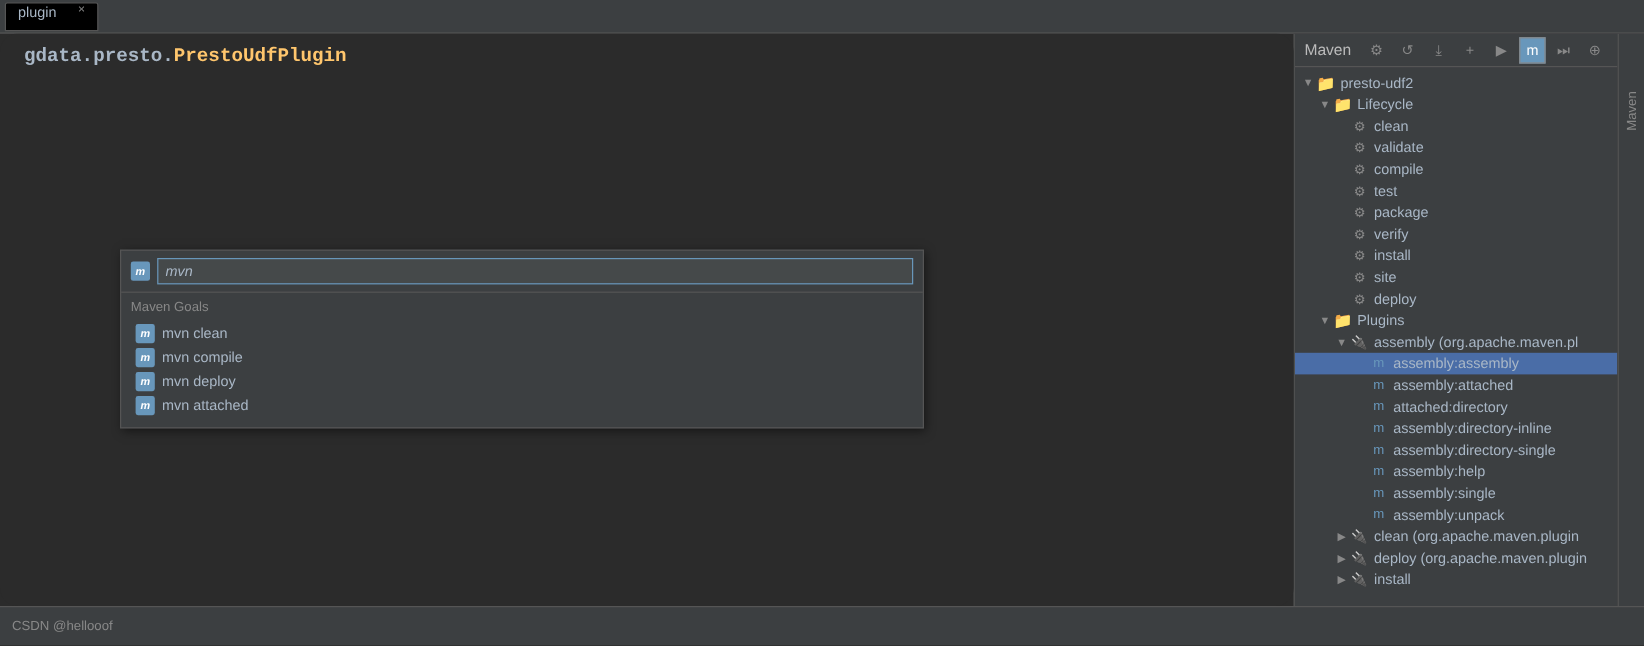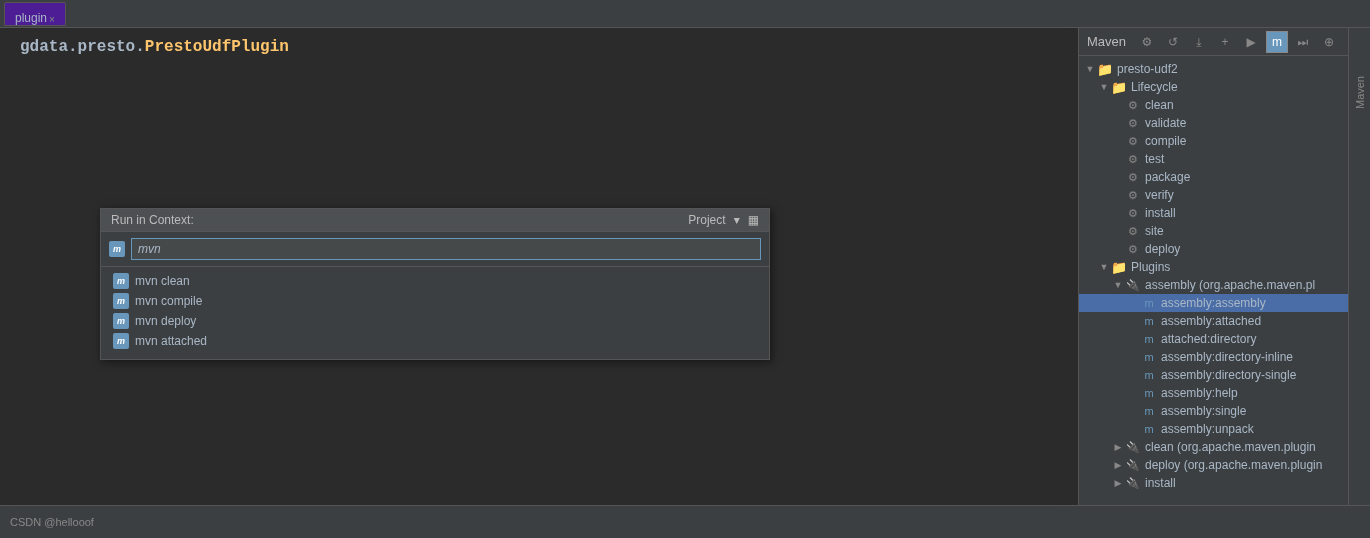--- a/index.html
+++ b/index.html
@@ -19,29 +19,29 @@
     .tab-bar {
       height: 28px;
       background: #3c3f41;
       display: flex;
       align-items: center;
       border-bottom: 1px solid #555;
       padding: 0 4px;
     }
     .tab-item {
       display: flex;
-      align-items: flex-end;
+      align-items: flex-start;
       height: 24px;
       padding: 0 10px;
-      background: #4c1d95;
+      background: #000000;
       border: 1px solid #555;
       border-radius: 2px 2px 0 0;
       color: #a9b7c6;
       font-size: 12px;
-      gap: 2px;
+      gap: 18px;
     }
     .tab-close {
       font-size: 10px;
       color: #888;
       cursor: pointer;
     }
 
     
     .main-area {
       display: flex;
@@ -293,33 +293,26 @@
 </div>
 
 <div class="main-area">
 
   <div class="editor-area">
     <div class="editor-content">
       <span>gdata.presto.</span><span class="classname">PrestoUdfPlugin</span>
     </div>
 
     <div class="run-dialog">
-      <div class="run-dialog-header">
-        <span>Run in Context:</span>
-        <div class="run-dialog-header-right">
-          <span>Project</span>
-          <span>▾</span>
-          <span>▦</span>
-        </div>
-      </div>
       <div class="run-dialog-input-row">
         <div class="mvn-icon">m</div>
         <input class="run-dialog-input" type="text" value="mvn" style="">
       </div>
       <div class="run-dialog-goals">
+        <div class="goals-label">Maven Goals</div>
         <div class="goal-item">
           <div class="mvn-icon">m</div>
           <span>mvn clean</span>
         </div>
         <div class="goal-item">
           <div class="mvn-icon">m</div>
           <span>mvn compile</span>
         </div>
         <div class="goal-item">
           <div class="mvn-icon">m</div>

